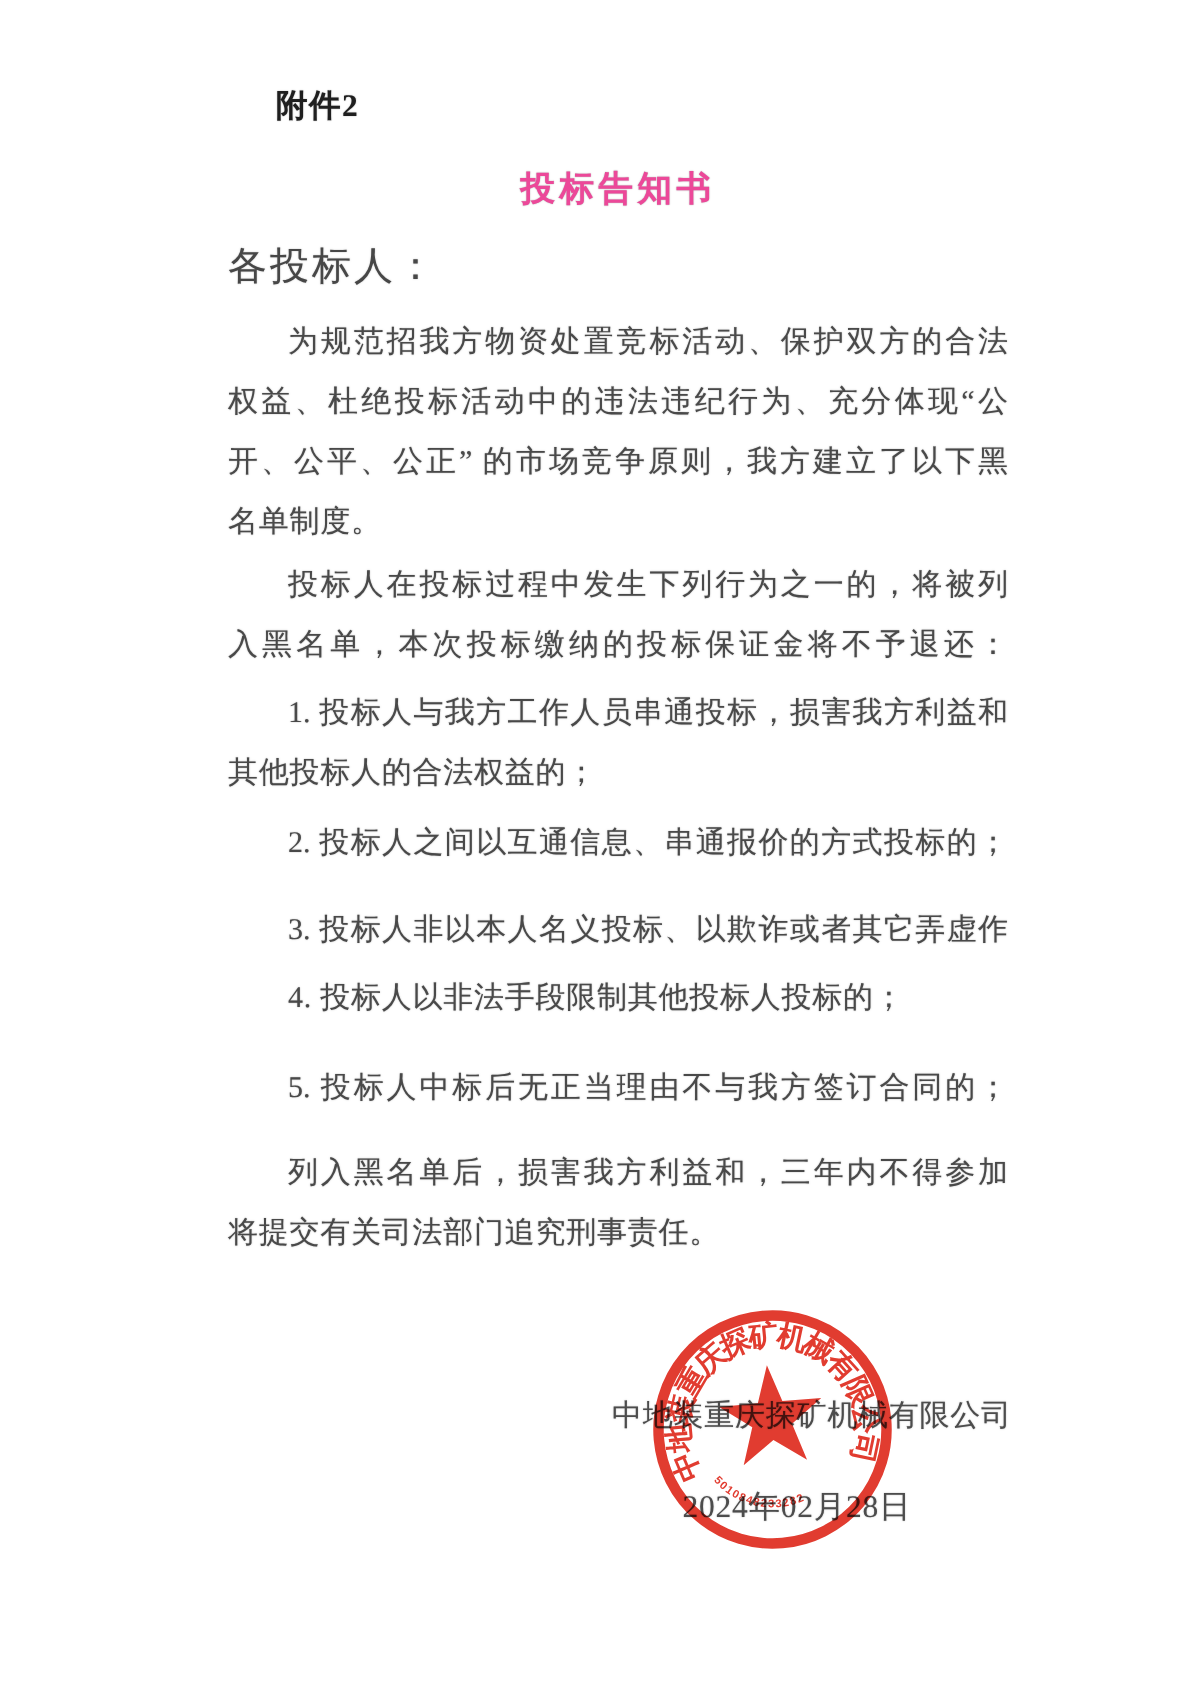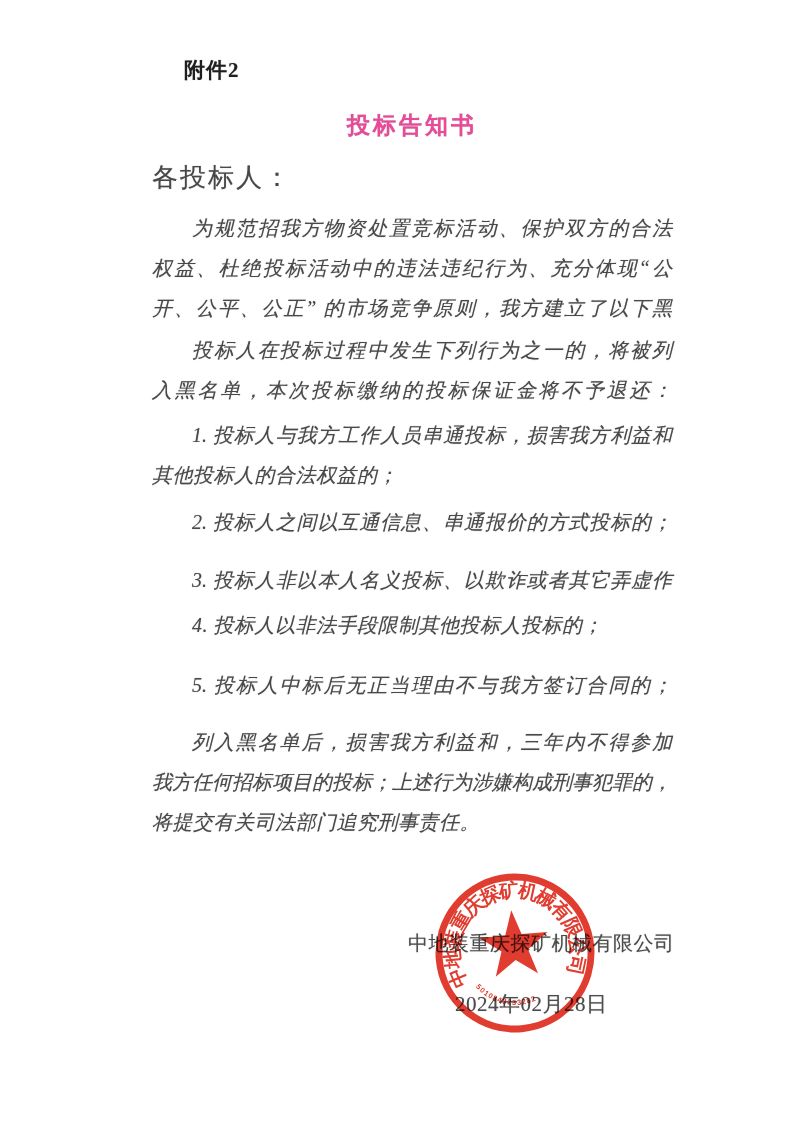--- a/index.html
+++ b/index.html
@@ -54,21 +54,20 @@
     width: 520px;
     color: #494949;
     text-shadow: 0 0 1px rgba(90,90,90,0.55);
   }
   .ln {
     height: 40px;
     line-height: 40px;
     font-size: 20px;
     white-space: nowrap;
     letter-spacing: 0.5px;
-    font-style: italic;
   }
   .ln.j {
     white-space: normal;
     text-align: justify;
     text-align-last: justify;
     letter-spacing: 0;
   }
   .ln.ind { text-indent: 40px; }
   .mt2  { margin-top: 2px; }
   .mt5  { margin-top: 5px; }
@@ -119,30 +118,30 @@
   <div class="attachment">附件2</div>
 
   <div class="doc-title">投标告知书</div>
 
   <div class="salutation">各投标人：</div>
 
   <div class="body-block">
     <div class="ln ind j">为规范招我方物资处置竞标活动、保护双方的合法</div>
     <div class="ln j">权益、杜绝投标活动中的违法违纪行为、充分体现“公</div>
     <div class="ln j">开、公平、公正” 的市场竞争原则，我方建立了以下黑</div>
+    <div class="ln">名单制度。</div>
     <div class="ln ind j mt2">投标人在投标过程中发生下列行为之一的，将被列</div>
     <div class="ln j">入黑名单，本次投标缴纳的投标保证金将不予退还：</div>
     <div class="ln ind j mt5">1. 投标人与我方工作人员串通投标，损害我方利益和</div>
     <div class="ln">其他投标人的合法权益的；</div>
     <div class="ln ind j mt7">2. 投标人之间以互通信息、串通报价的方式投标的；</div>
     <div class="ln ind j mt18">3. 投标人非以本人名义投标、以欺诈或者其它弄虚作</div>
     <div class="ln ind mt5">4. 投标人以非法手段限制其他投标人投标的；</div>
     <div class="ln ind j mt20">5. 投标人中标后无正当理由不与我方签订合同的；</div>
     <div class="ln ind j mt17">列入黑名单后，损害我方利益和，三年内不得参加</div>
-    <div class="ln j">我方任何招标项目的投标；上述行为涉嫌构成刑事犯罪的，</div>
     <div class="ln">将提交有关司法部门追究刑事责任。</div>
   </div>
 
   <div class="company-line">中地装重庆探矿机械有限公司</div>
 
   <div class="date-line">2024年02月28日</div>
 
   <svg class="seal" viewBox="0 0 174 174" xmlns="http://www.w3.org/2000/svg" aria-hidden="true">
     <defs>
       <path id="arcTop" d="M 37.6 113.3 A 56 56 0 1 1 136.4 113.3" fill="none"></path>

